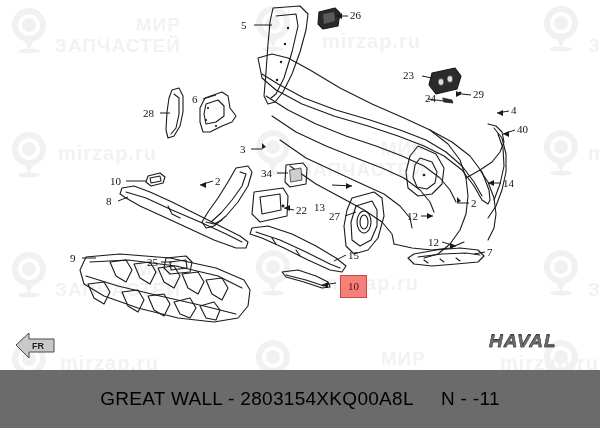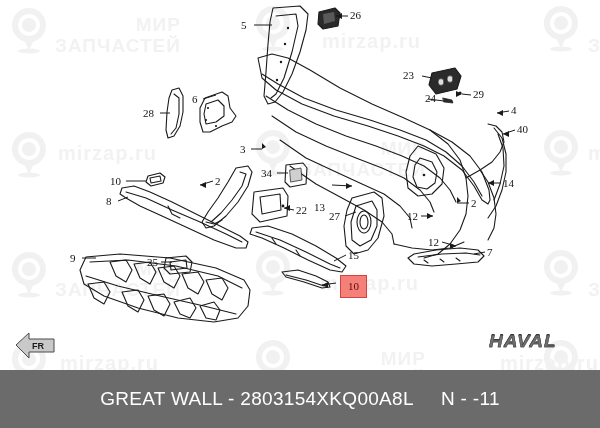--- a/index.html
+++ b/index.html
@@ -62,21 +62,21 @@
     transform:scaleY(0.85);
   }
 
   
   #bottombar{
     position:absolute;left:0;top:370px;width:600px;height:58px;
     background:#6b6b6b;z-index:5;
     display:flex;align-items:center;justify-content:center;
   }
   #bottombar .caption{
-    color:#ffffff;font-size:19px;letter-spacing:0.3px;
+    color:#000000;font-size:19px;letter-spacing:0.3px;
     font-family:"Liberation Sans", sans-serif;
     white-space:pre;
   }
 </style>
 </head>
 <body>
 
 <div id="app">
 
   <div id="watermarks">

